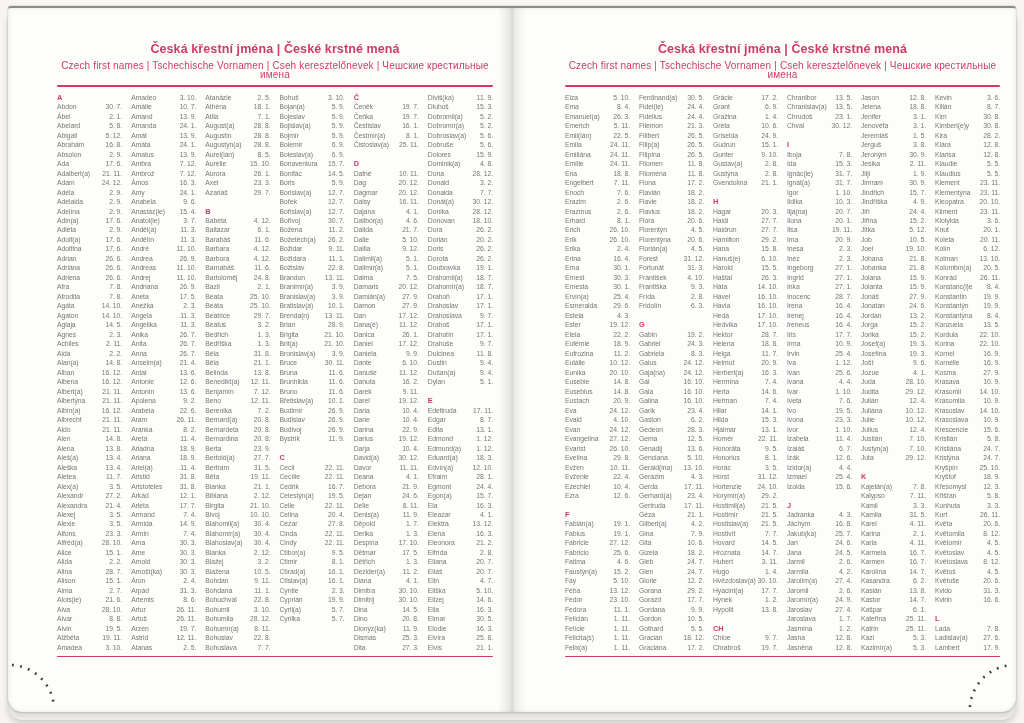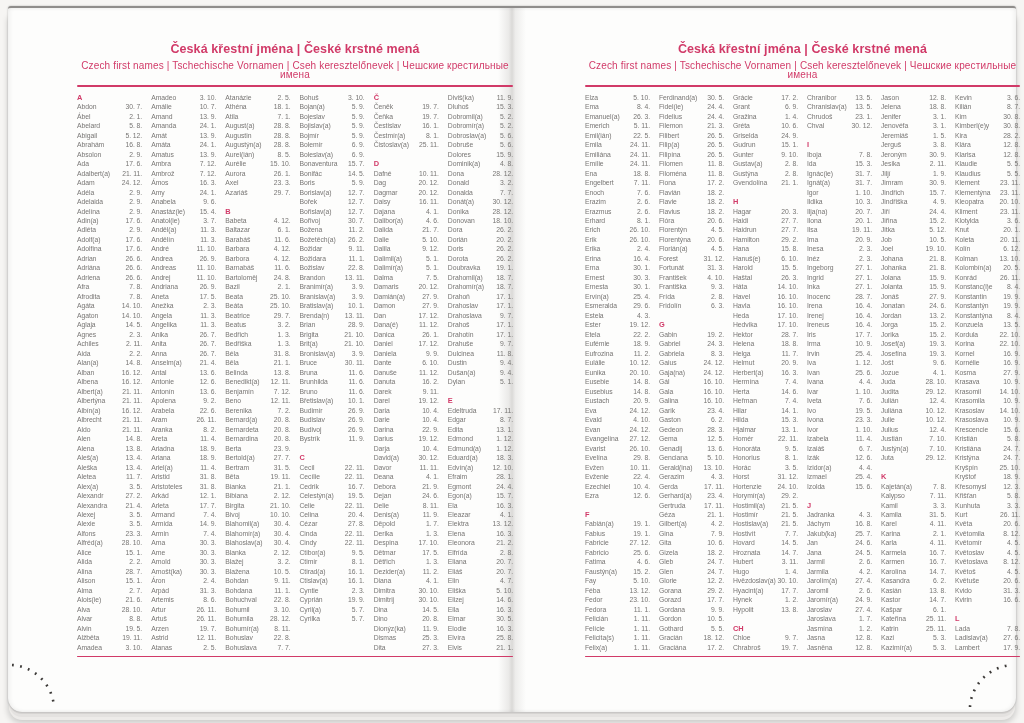--- a/index.html
+++ b/index.html
@@ -26,21 +26,21 @@
   .spine{
     position:absolute;top:0;bottom:0;left:calc(50% - 14px);width:28px;
     background:linear-gradient(to right,
       rgba(110,105,100,0) 0%,
       rgba(110,105,100,.13) 38%,
       rgba(95,90,85,.22) 50%,
       rgba(110,105,100,.11) 62%,
       rgba(110,105,100,0) 100%);
     pointer-events:none;
   }
-  .pageblock{position:absolute;top:0;height:100%;margin-left:20px;}
+  .pageblock{position:absolute;top:0;height:100%;}
   .pageblock.left{left:49px;width:436px;}
   .pageblock.right{left:557px;width:435px;}
   .title{
     margin:34px 0 0 0;text-align:center;
     font-size:12.5px;line-height:15px;font-weight:bold;
     color:var(--accent);letter-spacing:.1px;
   }
   .subtitle{
     margin:4px 0 0 0;text-align:center;
     font-size:10px;line-height:9px;font-weight:normal;

